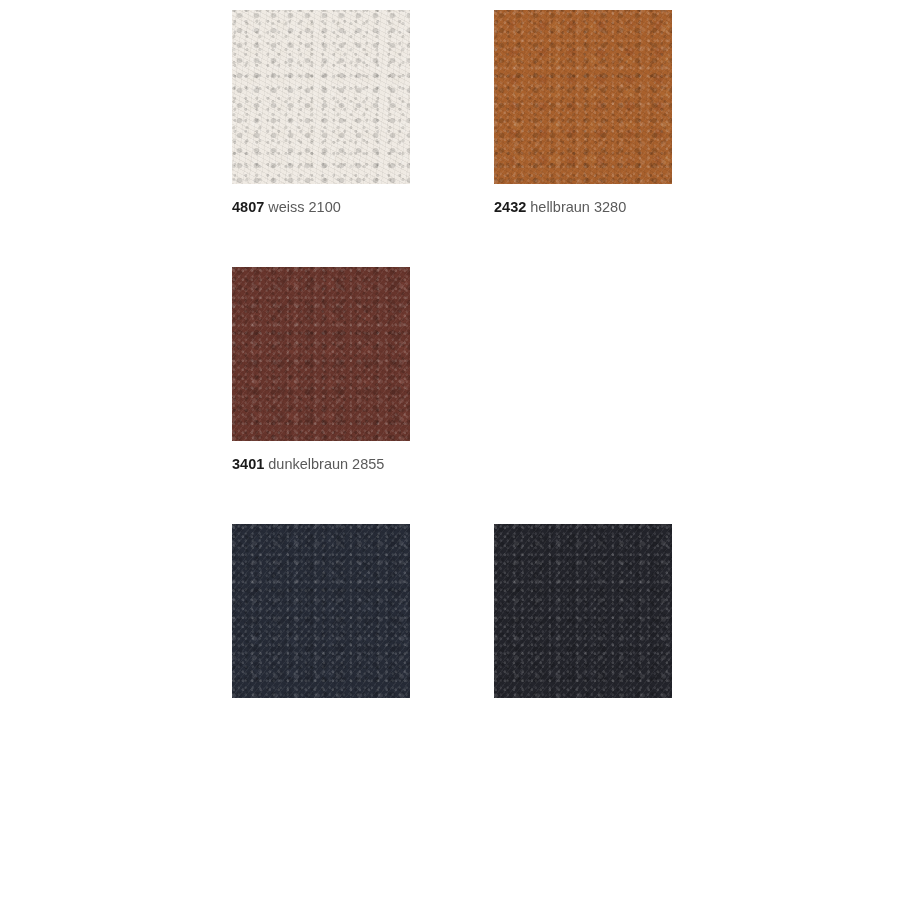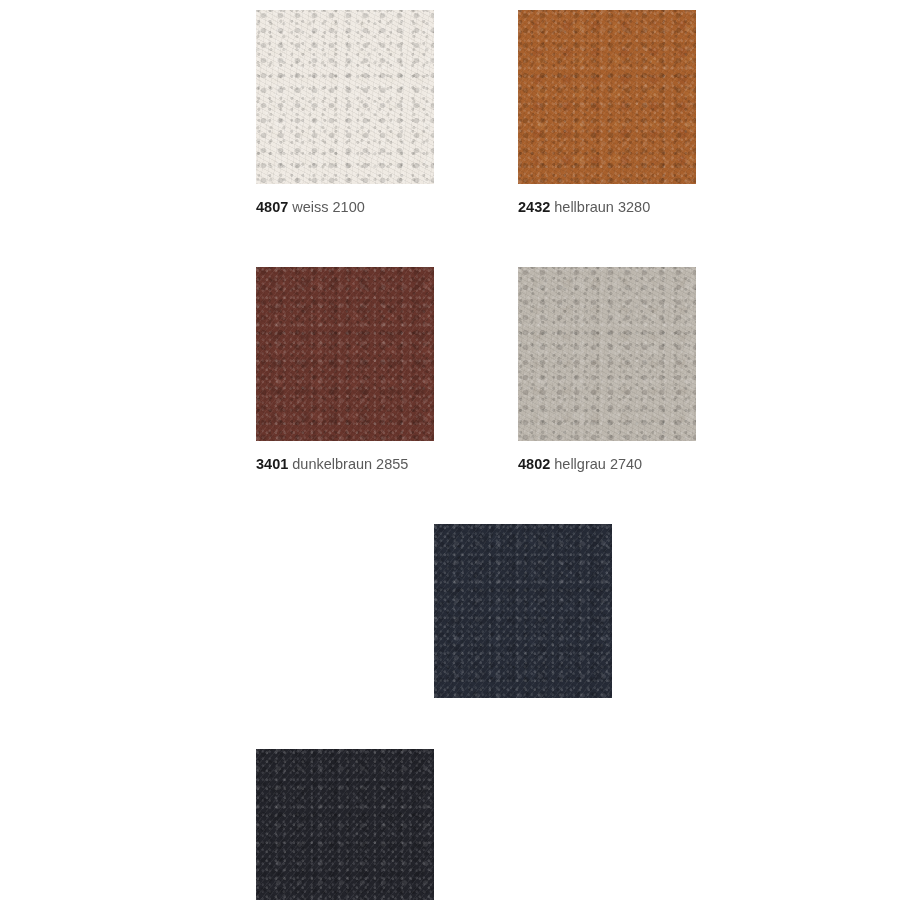--- a/index.html
+++ b/index.html
@@ -29,21 +29,20 @@
     width: 440px;
     display: grid;
     grid-template-columns: 178px 84px 178px;
     grid-template-rows: repeat(4, auto);
     column-gap: 0;
     row-gap: 51px;
   }
 
   .swatch-cell {
     width: 172px;
-    margin-left: 24px;
   }
   .swatch-cell.spacer {
     width: 84px;
     height: 0;
   }
 
   .swatch-chip {
     width: 178px;
     height: 174px;
     position: relative;
@@ -142,31 +141,20 @@
         <div class="grain g2"></div>
         <div class="grain g3"></div>
         <div class="grain g4"></div>
       </div>
       <div class="swatch-label">
         <span class="code">3401</span><span class="desc">dunkelbraun 2855</span>
       </div>
     </div>
     <div class="swatch-cell spacer"></div>
 
-    <div class="swatch-cell">
-      <div class="swatch-chip" style="background-color: rgb(189, 183, 174);">
-        <div class="grain g1"></div>
-        <div class="grain g2"></div>
-        <div class="grain g3"></div>
-        <div class="grain g4"></div>
-      </div>
-      <div class="swatch-label">
-        <span class="code">4802</span><span class="desc">hellgrau 2740</span>
-      </div>
-    </div>
     <div class="swatch-cell spacer"></div>
 
     <div class="swatch-cell">
       <div class="swatch-chip" style="background-color: rgb(38, 43, 55);">
         <div class="grain g1"></div>
         <div class="grain g2"></div>
         <div class="grain g3"></div>
         <div class="grain g4"></div>
       </div>
 

